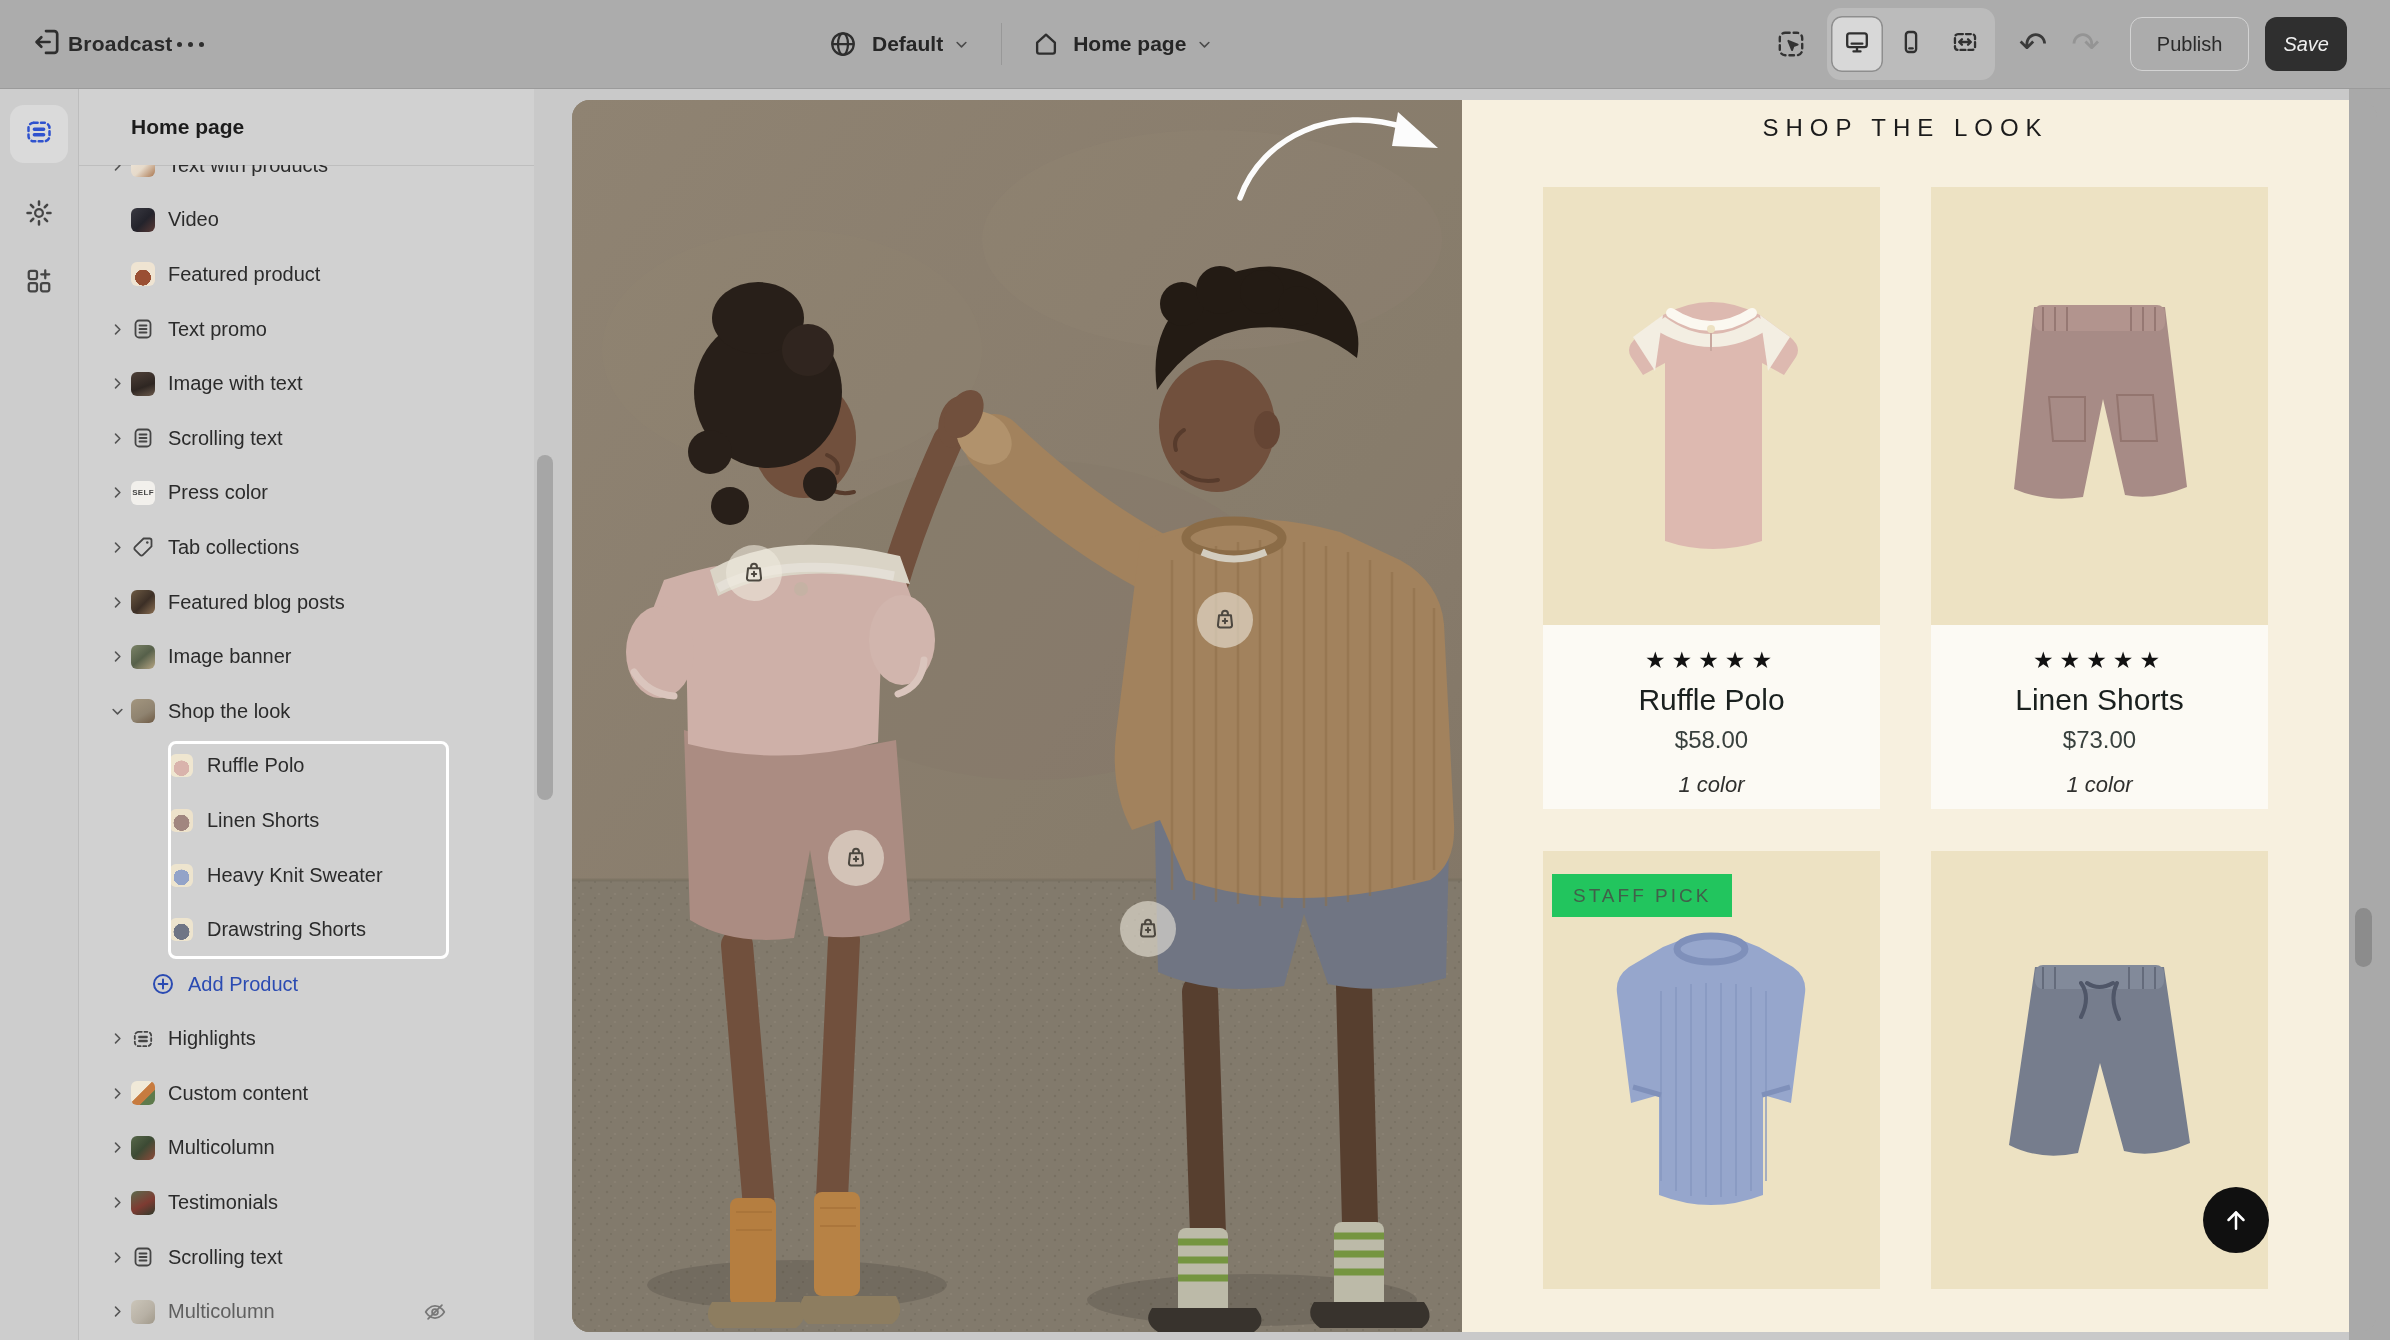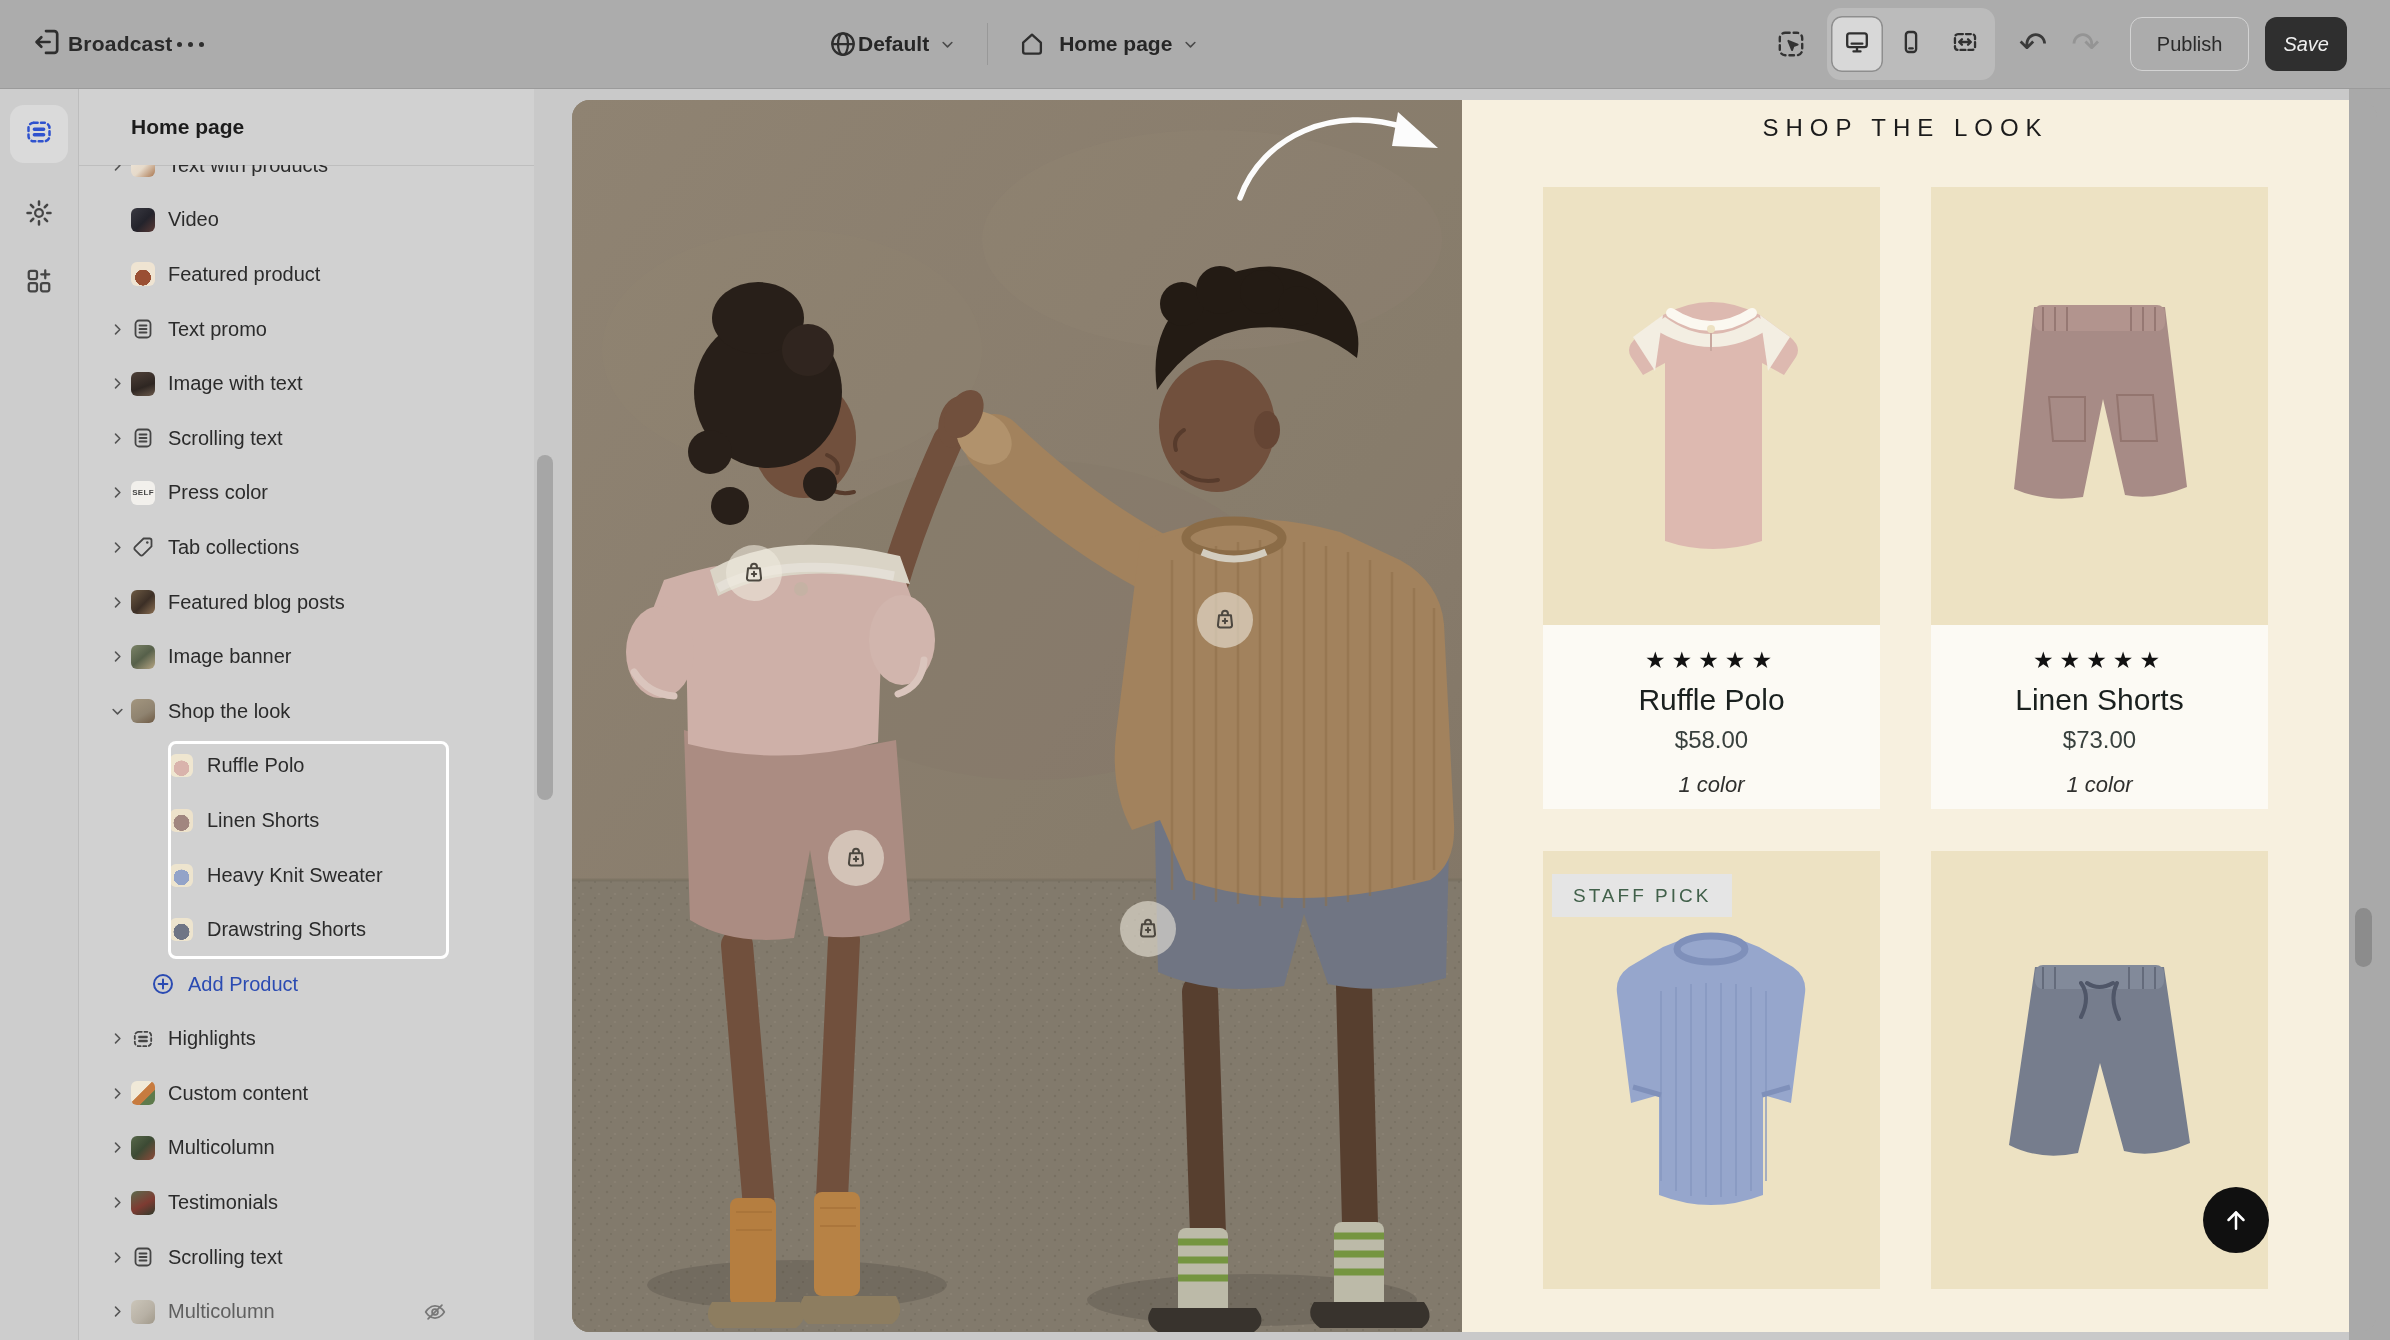--- a/index.html
+++ b/index.html
@@ -77,21 +77,21 @@
   .photo{position:relative;width:890px;height:1232px;flex:none;background:#978B79;}
   .panel{position:relative;width:887px;height:1232px;flex:none;background:#F7F0DF;}
   .pv-scroll{position:relative;width:28px;height:1232px;flex:none;background:#A9A9A9;}
   .pv-thumb{position:absolute;left:6px;top:808px;width:17px;height:59px;border-radius:9px;background:#8C8C8C;cursor:pointer;}
 
   .panel-title{position:absolute;top:14px;left:0;right:0;text-align:center;font-size:24px;letter-spacing:7px;color:#1B1B1B;font-weight:500;}
   .grid{position:absolute;left:81px;top:87px;width:725px;display:grid;grid-template-columns:337px 337px;column-gap:51px;row-gap:42px;}
   .card{position:relative;cursor:pointer;}
   .card-img{position:relative;width:337px;height:438px;background:#EDE2C3;overflow:hidden;}
   .card-img svg{display:block;}
-  .badge{position:absolute;left:9px;top:23px;height:43px;line-height:43px;padding:0 21px;background:#e5e5e5;color:#41604A;font-size:19px;letter-spacing:3px;font-weight:500;}
+  .badge{position:absolute;left:9px;top:23px;height:43px;line-height:43px;padding:0 21px;background:#22c55e;color:#41604A;font-size:19px;letter-spacing:3px;font-weight:500;}
   .card-info{background:#FCFAF4;text-align:center;padding-top:22px;height:184px;box-sizing:border-box;}
   .stars{font-size:23px;letter-spacing:6px;color:#111;font-family:"DejaVu Sans",sans-serif;}
   .pname{margin-top:10px;font-size:30px;color:#1A201E;}
   .pprice{margin-top:9px;font-size:24px;color:#39413E;}
   .pcolors{margin-top:18px;font-size:22px;font-style:italic;color:#30302E;}
 
   .backtop{position:absolute;left:1631px;top:1087px;width:66px;height:66px;border-radius:50%;background:#101010;display:flex;align-items:center;justify-content:center;cursor:pointer;z-index:15;}
 
   .pin{position:absolute;width:56px;height:56px;border-radius:50%;background:rgba(240,234,222,.58);display:flex;align-items:center;justify-content:center;color:#4D4840;cursor:pointer;}
 </style>
@@ -116,21 +116,21 @@
         </div>
     </div>
     <div class="tb-center">
       <span class="tb-ic">
           <svg width="30" height="30" viewBox="0 0 24 24" fill="none" stroke="currentColor" stroke-width="1.8" stroke-linecap="round" stroke-linejoin="round">
             <circle cx="12" cy="12" r="8.6"></circle>
             <ellipse cx="12" cy="12" rx="4" ry="8.6"></ellipse>
             <path d="M3.6 12h16.8"></path>
           </svg>
         </span>
-      <span class="lbl" style="">Default</span>
+      <span class="lbl" style="margin-left:14px;">Default</span>
       <span class="tb-chev">
           <svg width="19" height="19" viewBox="0 0 24 24" fill="none" stroke="currentColor" stroke-width="2" stroke-linecap="round" stroke-linejoin="round">
             <path d="M6.5 9.5 12 15l5.5-5.5"></path>
           </svg>
         </span>
       <span class="tb-divider"></span>
       <span class="tb-ic">
           <svg width="28" height="28" viewBox="0 0 24 24" fill="none" stroke="currentColor" stroke-width="2" stroke-linecap="round" stroke-linejoin="round">
             <path d="M4.4 10.8 12 4l7.6 6.8v7.6a1.8 1.8 0 0 1-1.8 1.8H6.2a1.8 1.8 0 0 1-1.8-1.8z"></path>
           </svg>

